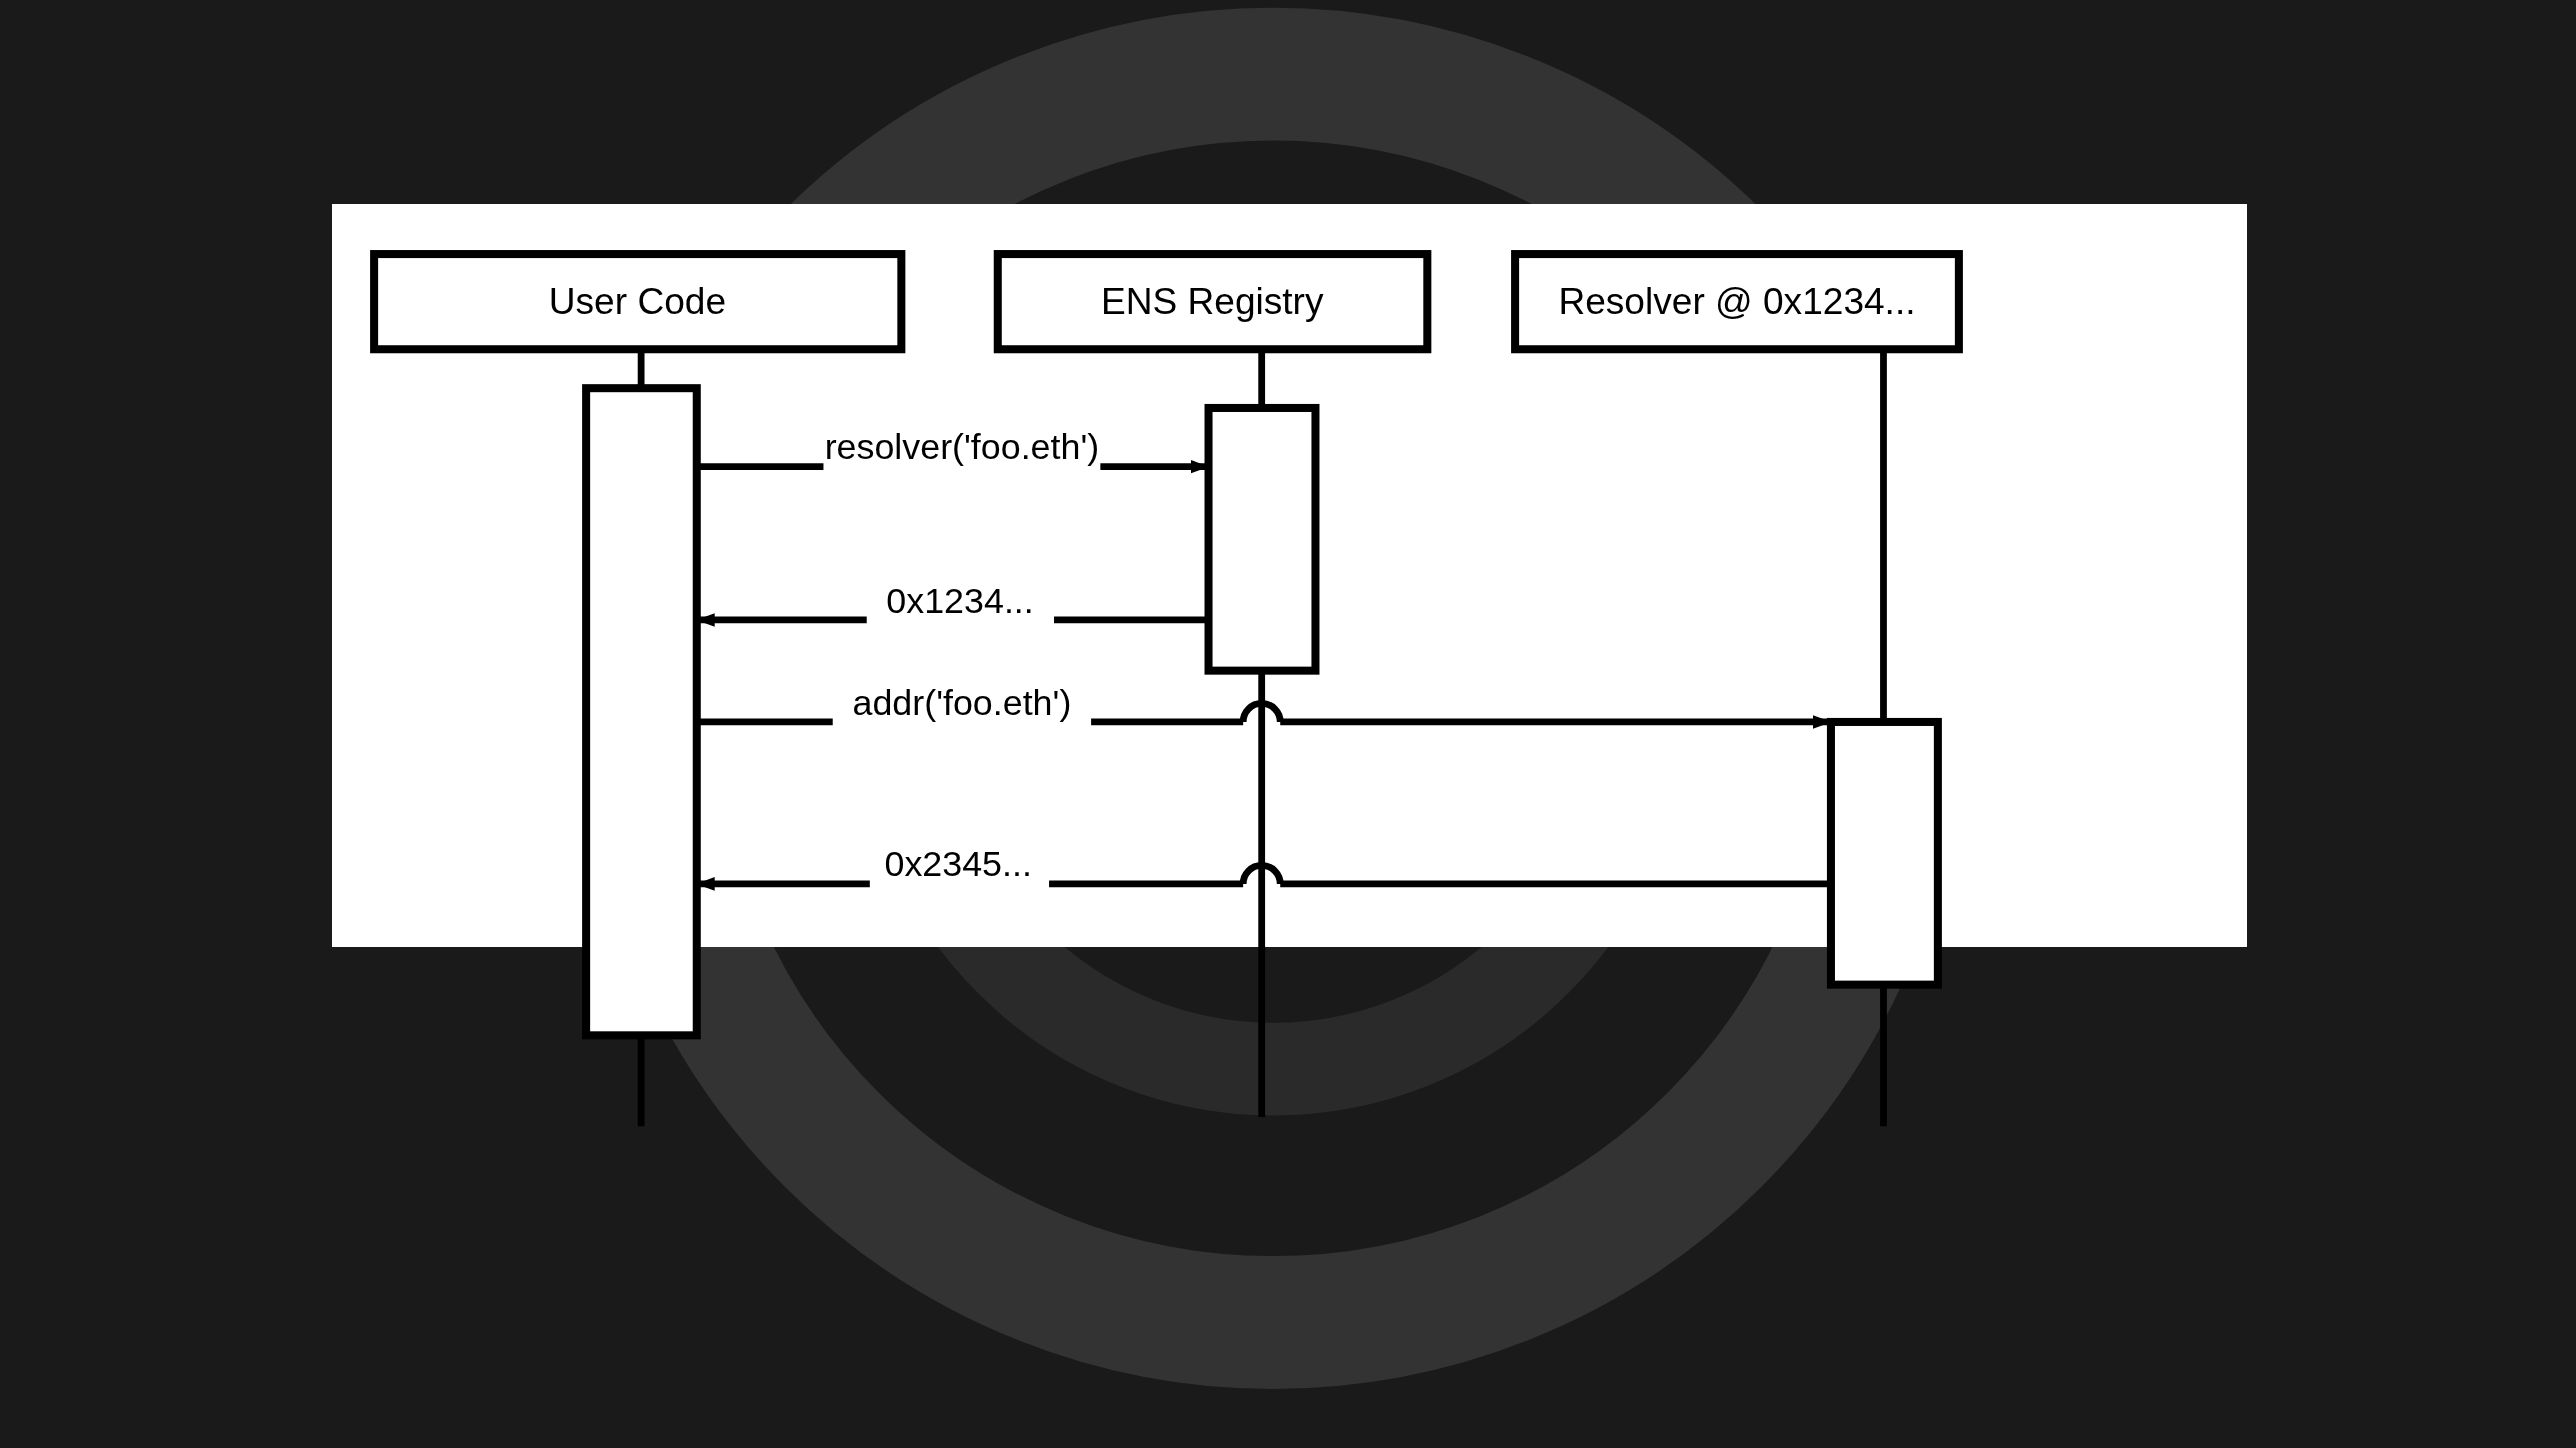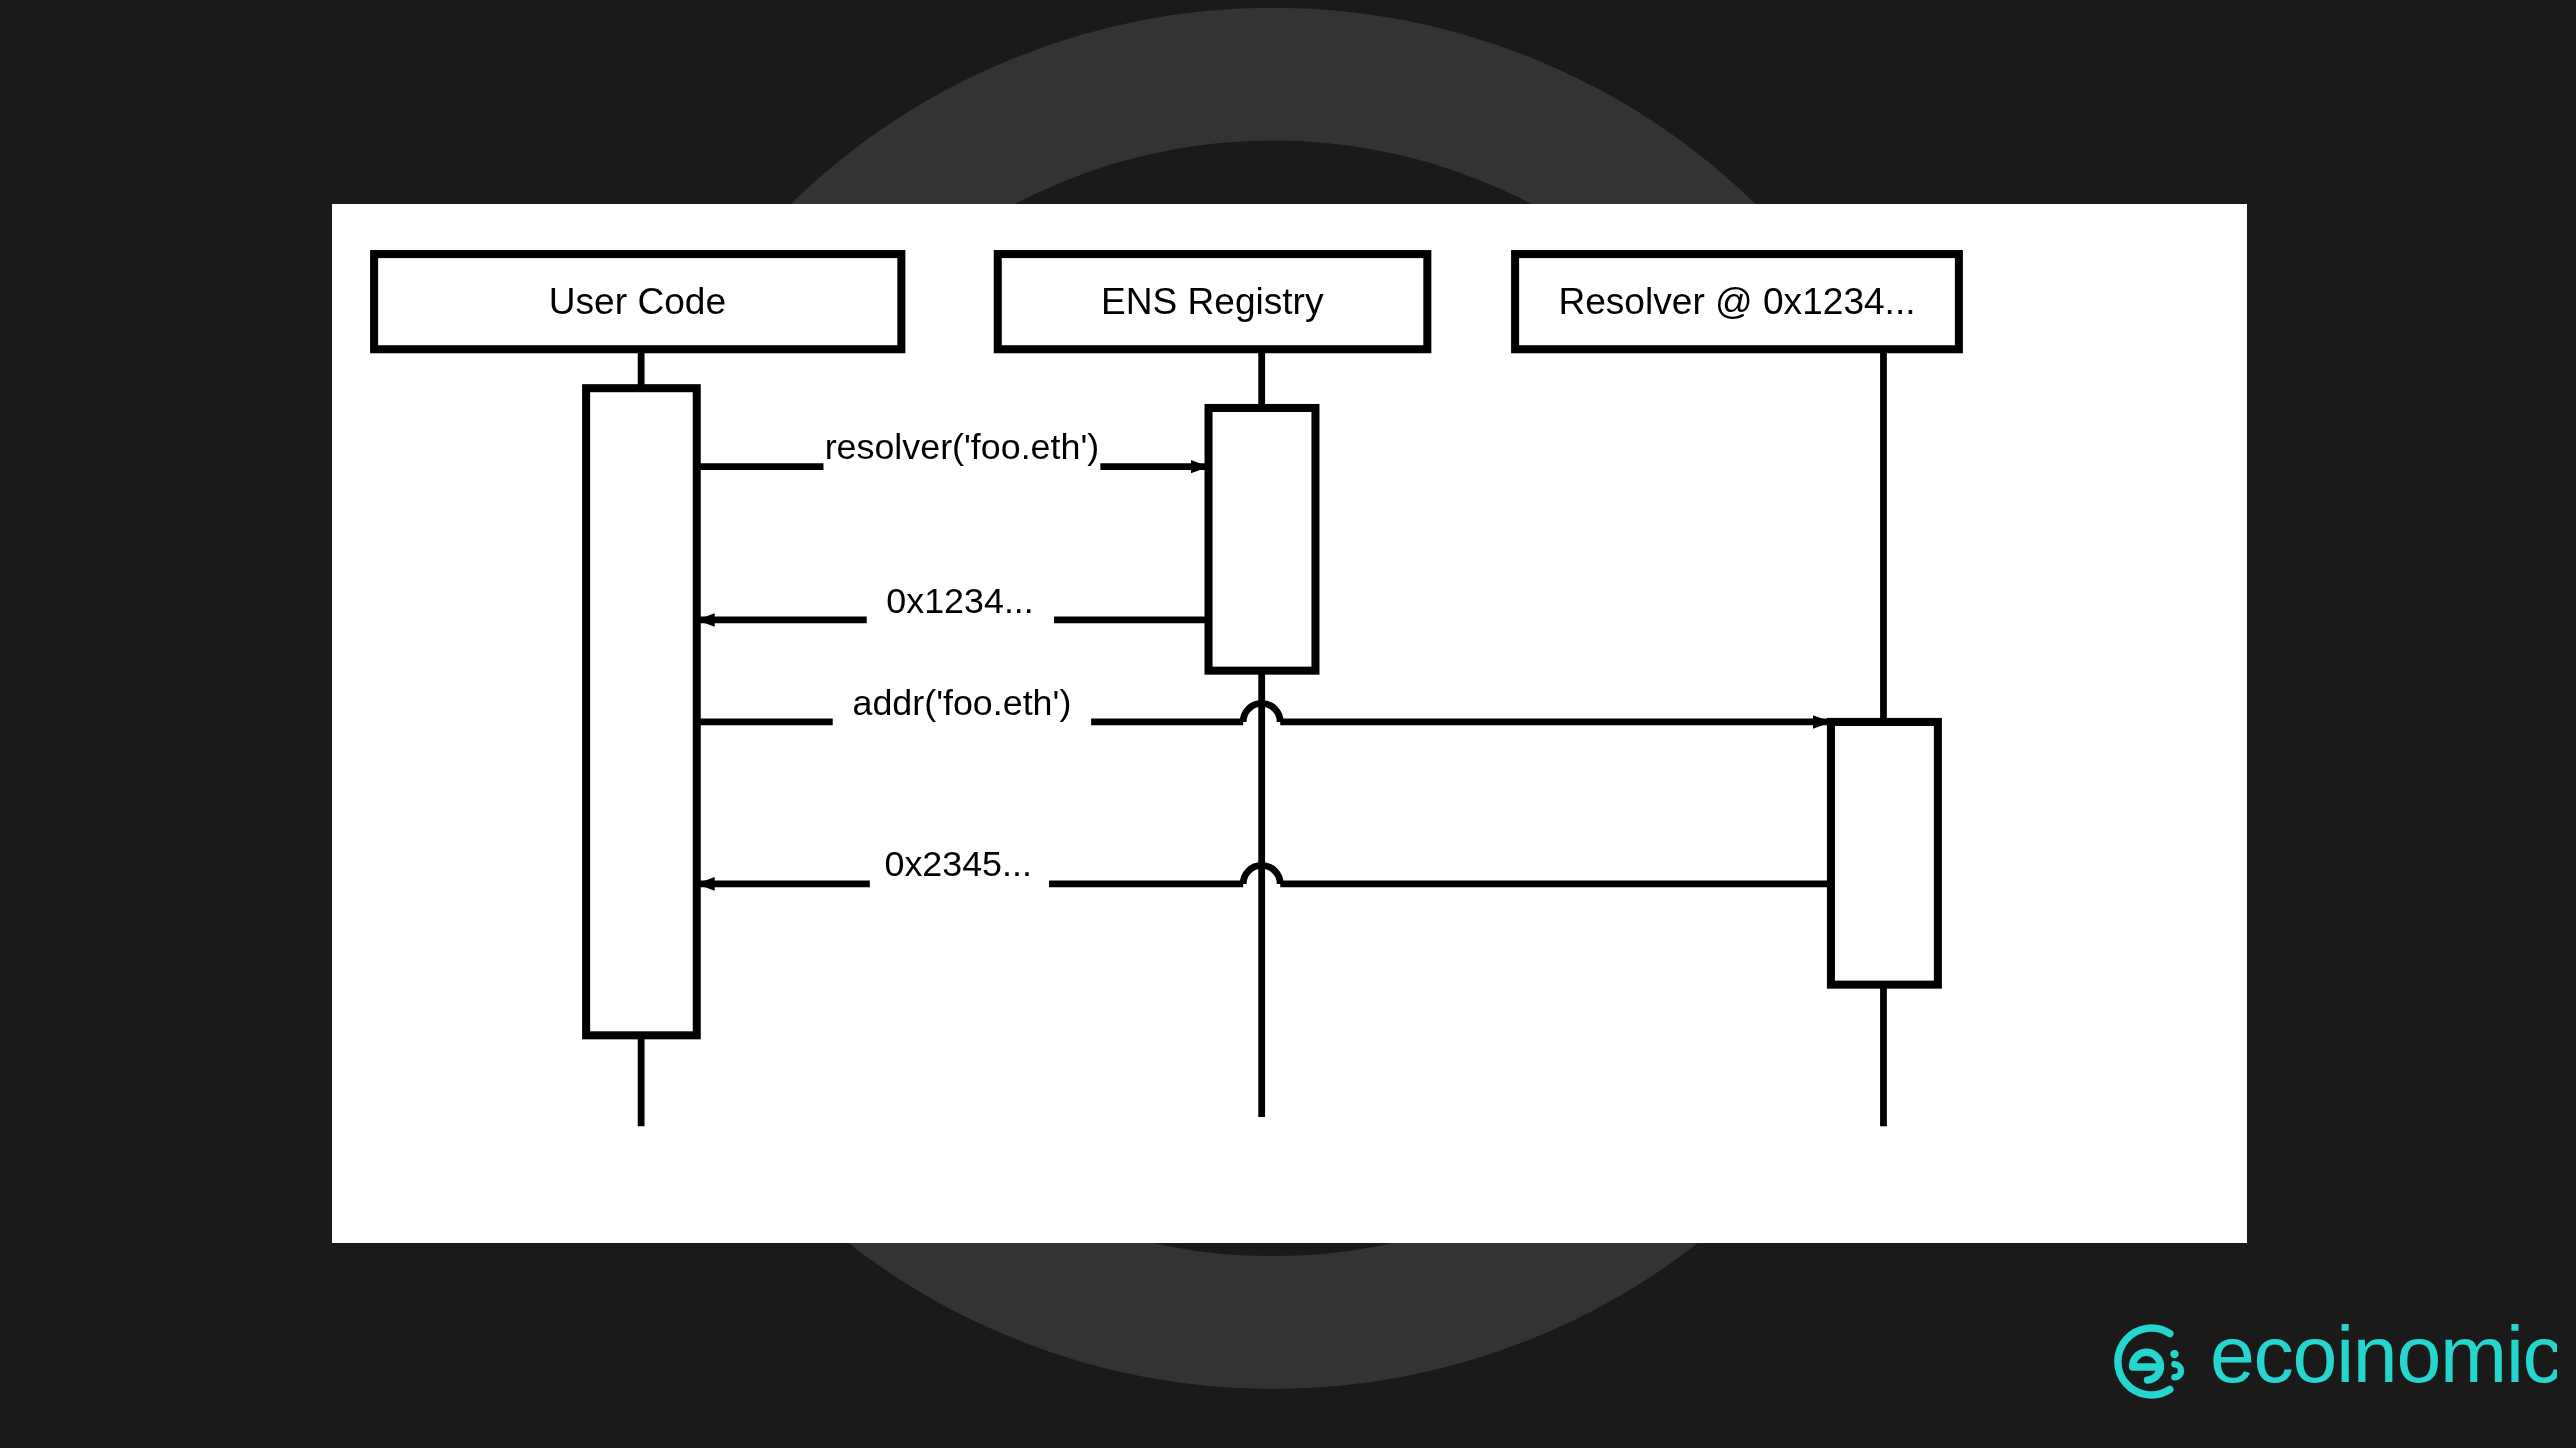--- a/index.html
+++ b/index.html
@@ -15,21 +15,21 @@
   
   #bg-watermark {
     position:absolute; inset:0; width:100%; height:100%;
     pointer-events:none;
   }
 
   
   #diagram-panel {
     position:absolute;
     left:332px; top:204px;
-    width:1915px; height:1039px;
+    width:1915px; height:743px;
     background:#ffffff;
   }
   #sequence-svg { position:absolute; left:0; top:0; width:1915px; height:1039px; display:block; }
 
   
   #brand-watermark {
     position:absolute;
     left:2101px; top:1309px;
     width:433px; height:105px;
     display:flex; align-items:center; gap:16px;
@@ -118,30 +118,15 @@
         <line x1="2425" y1="1100" x2="1534" y2="1100" stroke="#000" stroke-width="11"></line>
         <path d="M1474,1100 A30,30 0 0 1 1534,1100" fill="none" stroke="#000" stroke-width="11"></path>
         <line x1="1474" y1="1100" x2="1160" y2="1100" stroke="#000" stroke-width="11"></line>
         <line x1="870" y1="1100" x2="590" y2="1100" stroke="#000" stroke-width="11" marker-end="url(#arrow-left)"></line>
         <text x="1013" y="1088" text-anchor="middle" dominant-baseline="auto" font-family="Liberation Sans, sans-serif" font-size="58" fill="#000">0x2345...</text>
       </g>
 
     </svg>
   </div>
 
-  <div id="brand-watermark">
-    <svg id="brand-mark" viewBox="0 0 100 100">
-
-      <path d="M74,20 A36,36 0 1 0 74,80" fill="none" stroke="#26d5ce" stroke-width="8" stroke-linecap="round"></path>
-
-      <path d="M62,56 L34,56 A15,15 0 1 1 50,70" fill="none" stroke="#26d5ce" stroke-width="8" stroke-linecap="round" stroke-linejoin="round"></path>
-
-      <circle cx="79" cy="42" r="4.5" fill="#26d5ce"></circle>
-      <path d="M79,53 A7,7 0 0 1 79,67" fill="none" stroke="#26d5ce" stroke-width="7" stroke-linecap="round"></path>
-    </svg>
-
-    <svg id="brand-wordmark" viewBox="0 0 560 150">
-      <text x="0" y="108" font-family="Liberation Sans, sans-serif" font-size="130" letter-spacing="-2" fill="#26d5ce">ecoinomic</text>
-    </svg>
-  </div>
 
 </div>
 
 
 </body></html>

